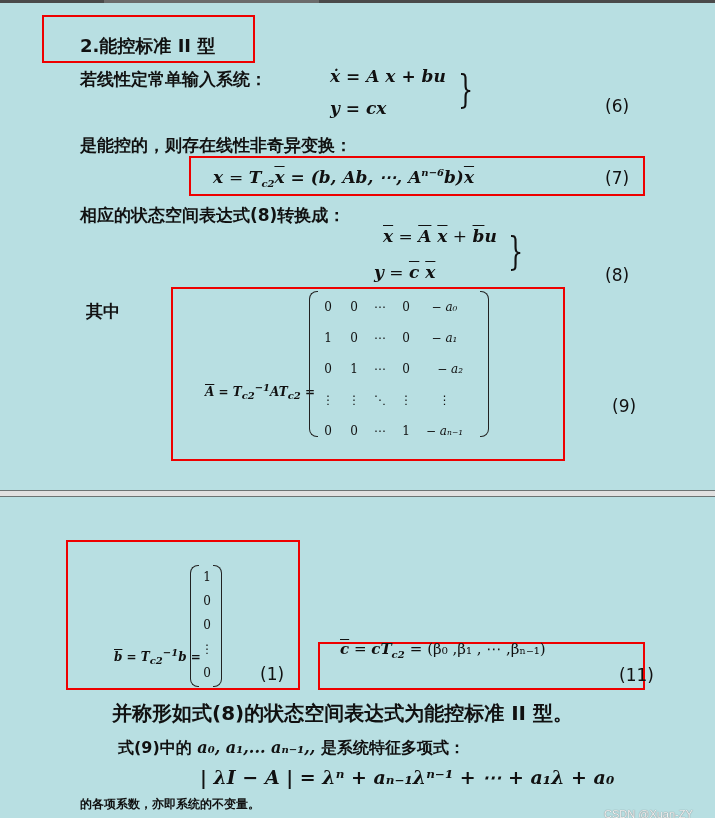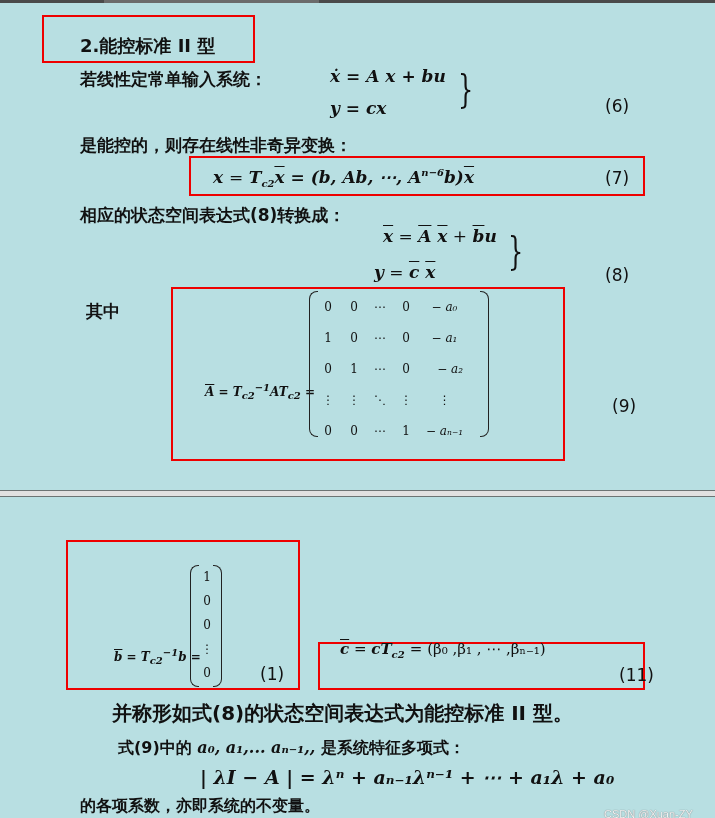--- a/index.html
+++ b/index.html
@@ -159,15 +159,15 @@
 <div class="abs cn" style="left:112px;top:700px;font-size:20px;">并称形如式(8)的状态空间表达式为能控标准 II 型。</div>
 
 <div class="abs cn" style="left:118px;top:738px;font-size:16px;">
   <span>式(9)中的</span>
   <span class="math" style="font-size:16px;">a₀, a₁,... aₙ₋₁,,</span>
   <span>是系统特征多项式：</span>
 </div>
 
 <div class="abs math" style="left:200px;top:766px;font-size:19px;">| λI − A | = λⁿ + aₙ₋₁λⁿ⁻¹ + ⋯ + a₁λ + a₀</div>
 
-<div class="abs cn" style="left:80px;top:796px;font-size:16px;">的各项系数，亦即系统的不变量。</div>
+<div class="abs cn" style="left:80px;top:796px;font-size:12px;">的各项系数，亦即系统的不变量。</div>
 
 <div class="abs watermark" style="left:604px;top:796px;margin-top:12px;">CSDN @Xuan-ZY</div>
 
 </body></html>

